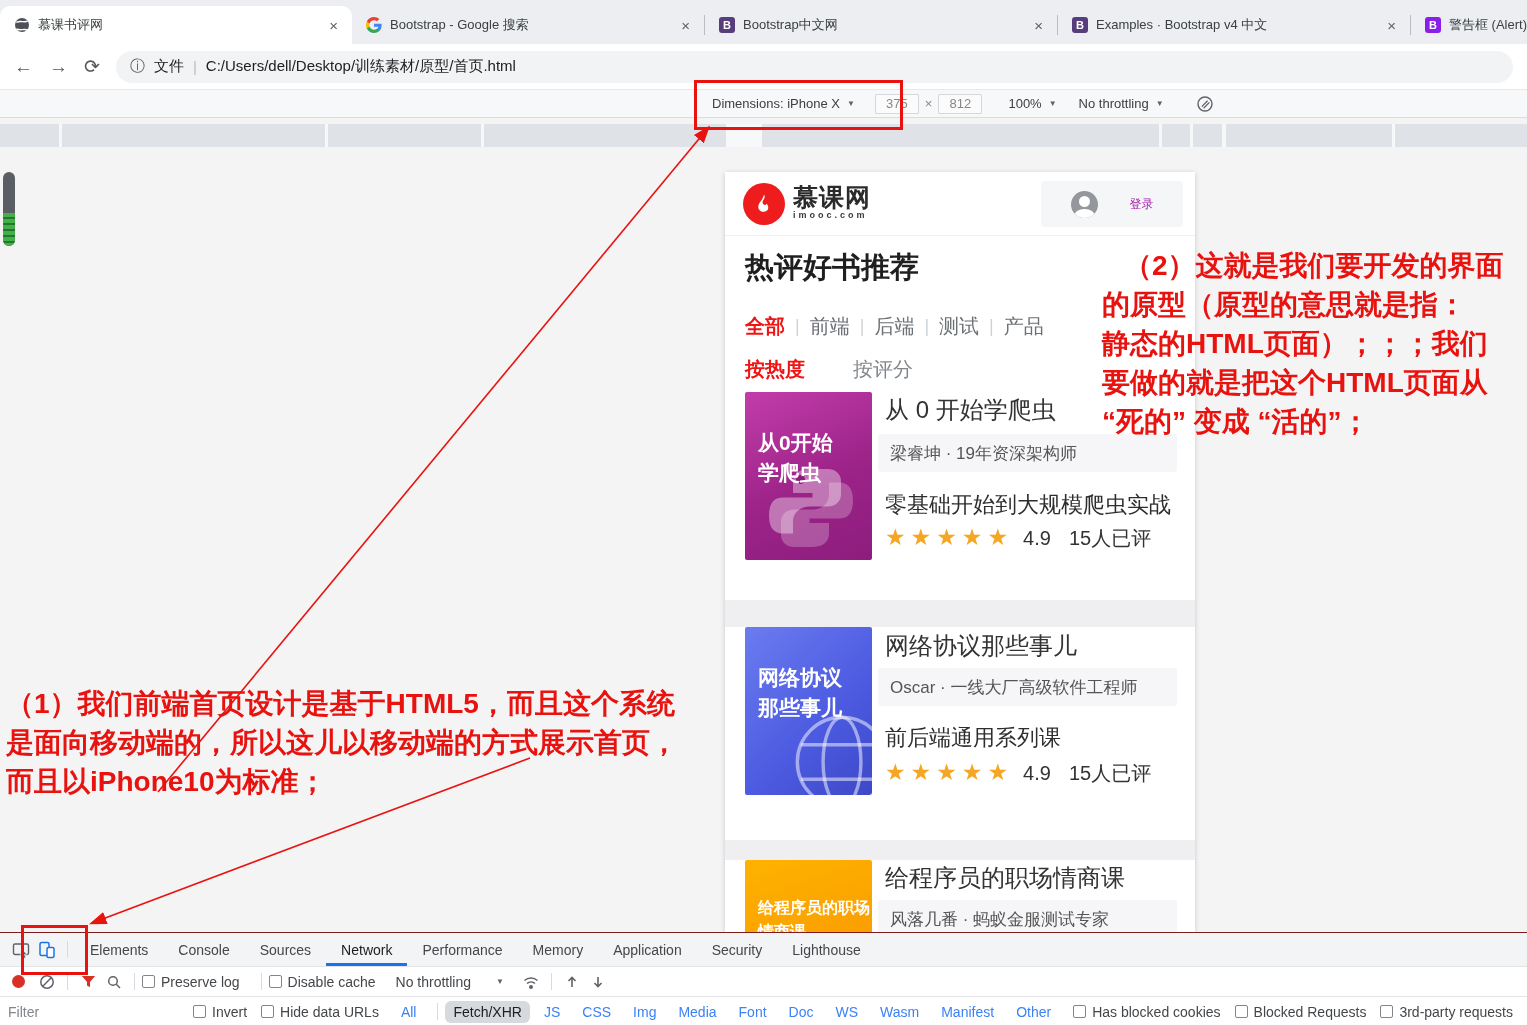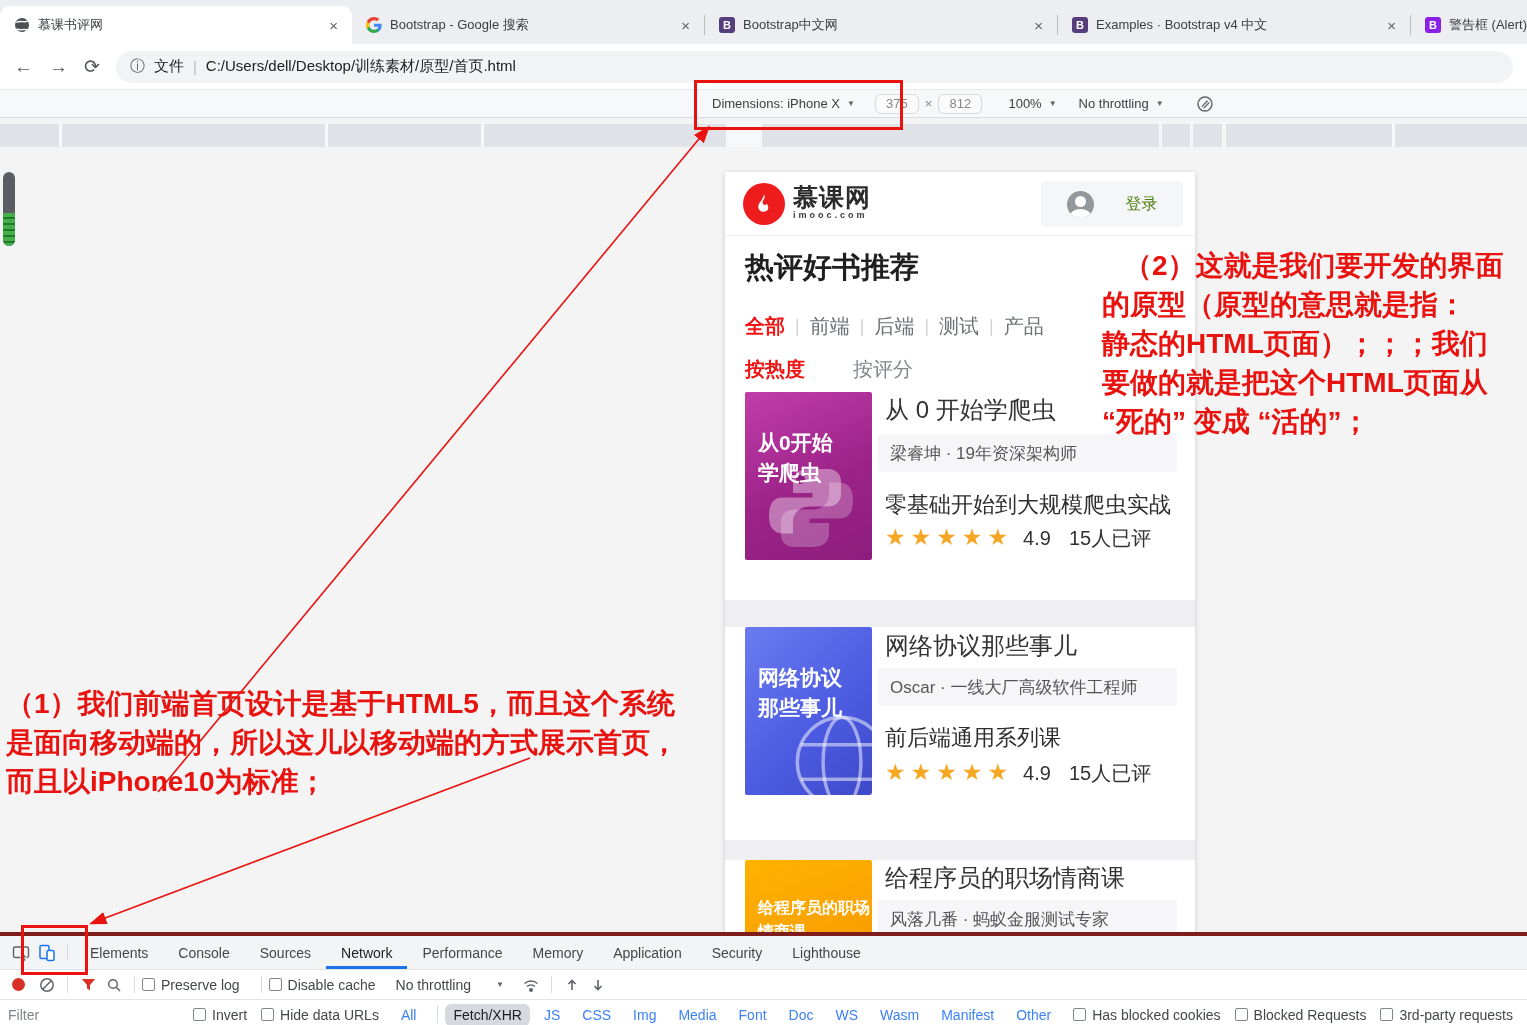--- a/index.html
+++ b/index.html
@@ -22,41 +22,41 @@
   .navbar{position:absolute;top:44px;left:0;right:0;height:46px;background:#fff;display:flex;align-items:center;padding:0 14px;border-bottom:1px solid #e6e8ea;}
   .navbtn{font-size:19px;color:#54575b;margin-right:16px;line-height:1;}
   .addr{flex:1;height:32px;background:#f1f3f4;border-radius:16px;display:flex;align-items:center;padding:0 14px;font-size:15px;color:#202124;}
   .addr .info{font-size:15px;color:#5f6368;margin-right:9px;}
   .addr .pipe{color:#b9bdc2;margin:0 9px;}
 
   
   .devbar{position:absolute;top:90px;left:0;right:0;height:28px;background:#f7f8fa;border-bottom:1px solid #dadce0;display:flex;align-items:center;font-size:13px;color:#3c4043;}
   .devbar .dim{margin-left:712px;display:flex;align-items:center;gap:7px;}
   .caret{font-size:8px;color:#5f6368;}
-  .sizebox{width:44px;height:20px;border:1px solid #d5d7da;background:#fbfbfc;color:#84888d;font-size:13px;text-align:center;line-height:18px;border-radius:6px;}
+  .sizebox{width:44px;height:20px;border:1px solid #d5d7da;background:#fbfbfc;color:#84888d;font-size:13px;text-align:center;line-height:18px;border-radius:1px;}
   .devbar .x{color:#84888d;margin:0 6px;}
   .devbar .grp{display:flex;align-items:center;gap:7px;}
 
   
   .ruler{position:absolute;top:124px;left:0;right:0;height:23px;background:#dfe2e6;}
   .ruler i{position:absolute;top:0;bottom:0;background:#f7f8f9;}
 
   
   .stage{position:absolute;top:147px;left:0;right:12px;height:785px;background:#f4f4f5;}
   .greenpill{position:absolute;left:3px;top:25px;width:12px;height:74px;border-radius:6px;background:#5a5e62;overflow:hidden;}
   .greenpill i{position:absolute;left:0;right:0;bottom:0;height:44%;background:repeating-linear-gradient(180deg,#43b049 0 4px,#27762d 4px 6px);}
 
   .phone{position:absolute;left:725px;top:25px;width:470px;height:760px;background:#fff;box-shadow:0 1px 5px rgba(0,0,0,.18);overflow:hidden;}
   .ph-header{position:absolute;top:0;left:0;right:0;height:64px;background:#fff;border-bottom:1px solid #f0f0f0;}
   .logo-circle{position:absolute;left:18px;top:11px;width:42px;height:42px;border-radius:50%;background:#ee1c1c;display:flex;align-items:center;justify-content:center;}
   .brand{position:absolute;left:68px;top:12px;}
   .brand .nm{font-size:25px;font-weight:bold;color:#2b2b2b;letter-spacing:1px;line-height:26px;}
   .brand .dm{font-size:9px;font-weight:bold;color:#3a3a3a;letter-spacing:3px;}
   .login{position:absolute;right:12px;top:9px;width:142px;height:46px;background:#f5f6f7;border-radius:4px;display:flex;align-items:center;justify-content:center;gap:12px;}
-  .login .lbl{font-size:16px;color:#4d7c0f;margin-left:20px;}
+  .login .lbl{font-size:12px;color:#a21caf;margin-left:20px;}
   .avatar{width:27px;height:27px;border-radius:50%;background:#94989d;overflow:hidden;position:relative;flex:none;}
   .avatar i.h{position:absolute;left:8px;top:5px;width:11px;height:11px;border-radius:50%;background:#fff;}
   .avatar i.b{position:absolute;left:3px;top:18px;width:21px;height:14px;border-radius:50%;background:#fff;}
 
   .pg-title{position:absolute;left:20px;top:76px;font-size:29px;font-weight:bold;color:#1f1f1f;}
   .cats{position:absolute;left:20px;top:141px;font-size:20px;color:#6b7075;display:flex;align-items:center;}
   .cats .pipe{color:#d0d3d6;margin:0 10px;font-size:18px;}
   .cats .on{color:#f01414;font-weight:bold;}
   .sorts{position:absolute;left:20px;top:184px;font-size:20px;display:flex;gap:48px;}
   .sorts .on{color:#f01414;font-weight:bold;}
@@ -83,21 +83,21 @@
   .note{position:absolute;color:var(--ann);font-size:28px;line-height:39px;font-weight:600;white-space:nowrap;z-index:30;}
   .note1{left:6px;top:684px;}
   .note2{left:1102px;top:246px;}
   .note2 .l0{padding-left:22px;}
   .overlay{position:absolute;left:0;top:0;z-index:40;pointer-events:none;}
   .redbox{position:absolute;border:3px solid var(--ann);z-index:41;pointer-events:none;}
   .rb1{left:694px;top:80px;width:209px;height:50px;}
   .rb2{left:21px;top:925px;width:67px;height:50px;}
 
   
-  .devtools{position:absolute;left:0;right:0;top:932px;height:93px;background:#fff;border-top:4px solid #7f1d1d;font-size:14px;color:#44474a;z-index:20;}
+  .devtools{position:absolute;left:0;right:0;top:932px;height:93px;background:#fff;border-top:1px solid #7f1d1d;font-size:14px;color:#44474a;z-index:20;}
   .dt-row1{height:33px;background:#f3f4f6;display:flex;align-items:center;padding-left:8px;}
   .dt-row{height:30px;border-top:1px solid #e3e4e6;display:flex;align-items:center;padding-left:8px;background:#fff;}
   .dt-tab{padding:0 15px;height:33px;display:flex;align-items:center;flex:none;}
   .dt-tab.active{border-bottom:3px solid #1a73e8;padding-top:3px;color:#1b1d1f;}
   .vsep{width:1px;height:17px;background:#d8dadd;margin:0 7px;flex:none;}
   .icbtn{display:flex;align-items:center;justify-content:center;width:26px;height:24px;flex:none;}
   .cb{width:13px;height:13px;border:1.5px solid #80868b;border-radius:2px;margin-right:6px;flex:none;}
   .cblab{display:flex;align-items:center;margin-right:14px;flex:none;}
   .rec{width:13px;height:13px;border-radius:50%;background:#d93025;margin:0 9px 0 4px;flex:none;}
   .chip{padding:3px 8px;margin-right:6px;border-radius:6px;flex:none;color:#3b82f6;}

